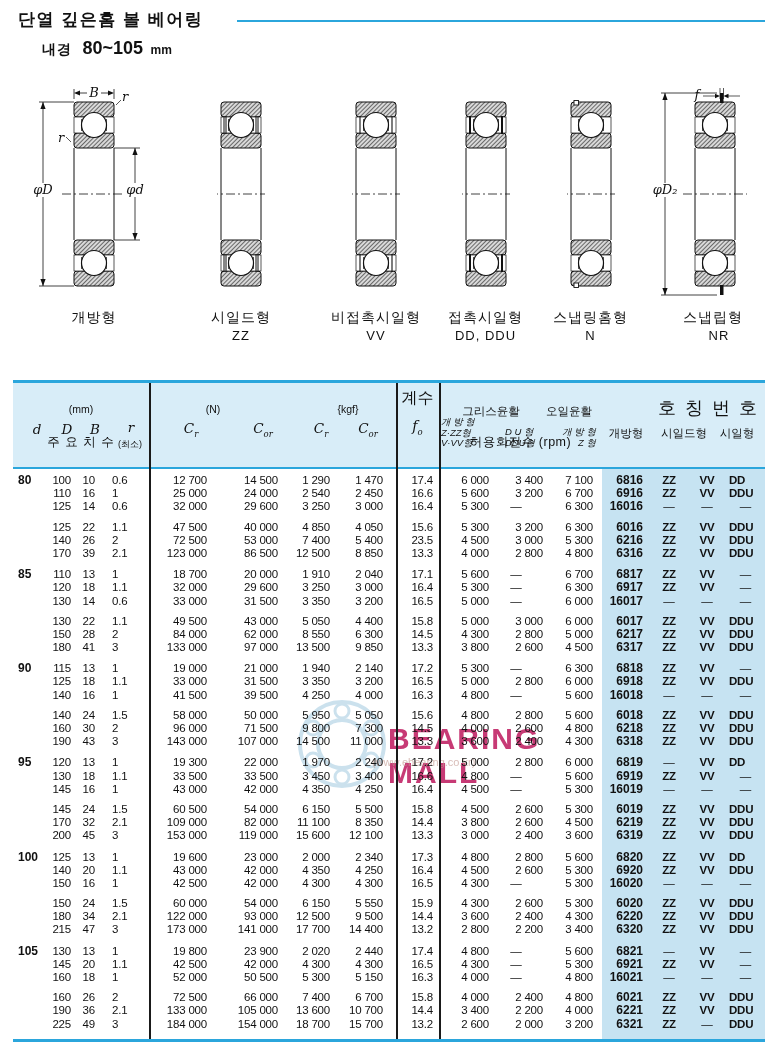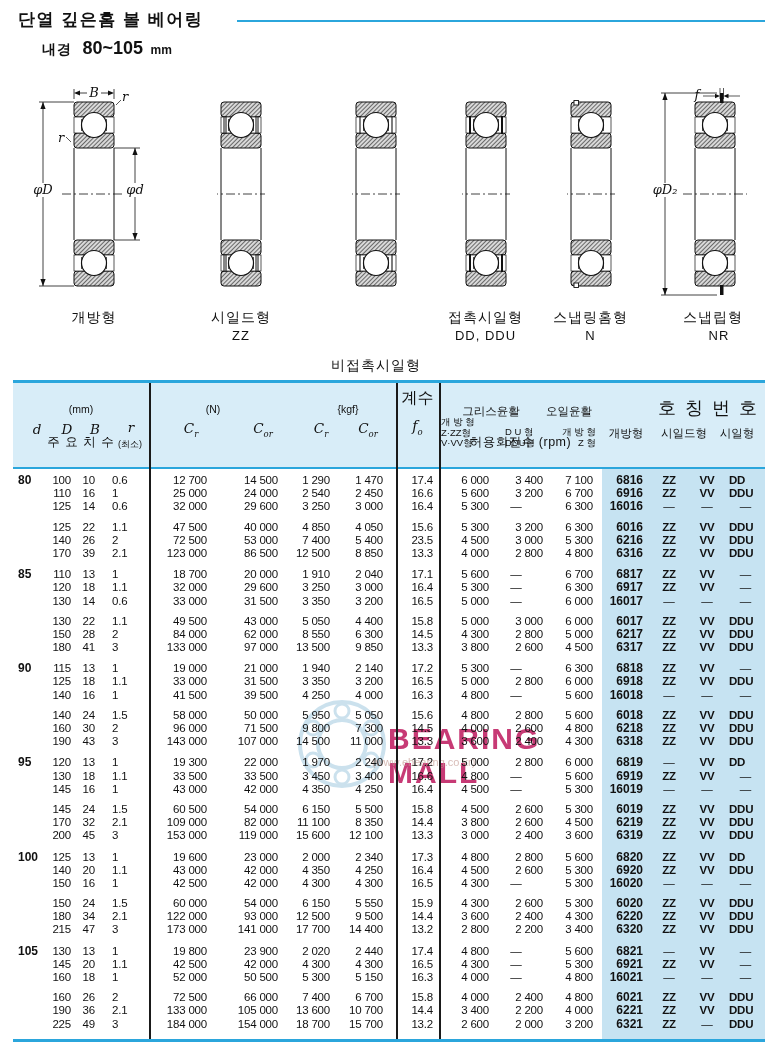--- a/index.html
+++ b/index.html
@@ -31,21 +31,21 @@
   .t-header{position:absolute;left:0;right:0;top:3px;height:84px;background:#d8edf8;}
   .t-band{position:absolute;left:589px;width:163px;top:3px;bottom:3px;background:#c6e3f2;}
   .t-midline{position:absolute;left:0;right:0;top:87px;height:2px;background:#2ba6dc;}
   .t-botline{position:absolute;left:0;right:0;bottom:0;height:3px;background:#2ba6dc;}
   .vl{position:absolute;top:3px;bottom:3px;width:1.5px;background:#1a1a1a;}
   .hc{position:absolute;white-space:nowrap;}
   .hk{font-size:12.5px;letter-spacing:1px;margin-top:46px;}
   .hu{font-size:10.5px;}
   .hsym{font-family:"DejaVu Serif",serif;font-style:italic;font-size:13.5px;}
   .hsym sub,.hsm sub{font-size:8.5px;}
-  .hsm{font-size:9.5px;line-height:10.5px;}
+  .hsm{font-size:9.5px;line-height:10.5px;font-style:italic;}
   .t-body{position:absolute;left:0;right:0;top:92px;padding-top:2px;}
   .grp{padding-bottom:8px;}
   .blk{margin-bottom:7px;}
   .blk:last-child{margin-bottom:0;}
   .row{display:grid;grid-template-columns:36px 22px 24px 54px 58px 71px 52px 66px 43px 50px 54px 59px 48px 38px 38px 39px;height:13.2px;line-height:13.2px;font-size:11.5px;letter-spacing:-0.2px;}
   .row div{text-align:right;}
   .c-d{text-align:left !important;padding-left:5px;font-weight:bold;font-size:12px;letter-spacing:0;}
   .c-r{text-align:left !important;padding-left:17px;}
   .c-cork{padding-right:13px;}
   .c-fo{padding-right:6px;}
@@ -163,21 +163,21 @@
         <line x1="36.5" y1="171" x2="36.5" y2="183" stroke="#111" stroke-width="0.7"></line>
         <line x1="7" y1="168" x2="7" y2="186" stroke="#111" stroke-width="1"></line>
         <line x1="9" y1="168" x2="9" y2="186" stroke="#111" stroke-width="1"></line>
         <line x1="39" y1="168" x2="39" y2="186" stroke="#111" stroke-width="1"></line>
         <line x1="41" y1="168" x2="41" y2="186" stroke="#111" stroke-width="1"></line>
         <line x1="-8" y1="108" x2="56" y2="108" stroke="#111" stroke-width="0.8" stroke-dasharray="9 3 2 3"></line>
       </svg>
       <div class="diag-label">시일드형</div>
       <div class="diag-code">ZZ</div>
     </div>
-    <div class="diag" style="left: 331px; gap: 48px;">
+    <div class="diag" style="left: 331px;">
       <svg width="48" height="216" viewBox="0 0 48 216">
         <defs>
           <pattern id="h2" width="3" height="3" patternUnits="userSpaceOnUse" patternTransform="rotate(45)">
             <rect width="3" height="3" fill="#d9d9d9"></rect>
             <line x1="0" y1="0" x2="0" y2="3" stroke="#1b1b1b" stroke-width="1.2"></line>
           </pattern>
         </defs>
         <line x1="4" y1="62" x2="4" y2="154" stroke="#111" stroke-width="1"></line>
         <line x1="44" y1="62" x2="44" y2="154" stroke="#111" stroke-width="1"></line>
         <rect x="4" y="16" width="40" height="15" rx="3" fill="url(#h2)" stroke="#111" stroke-width="1"></rect>

